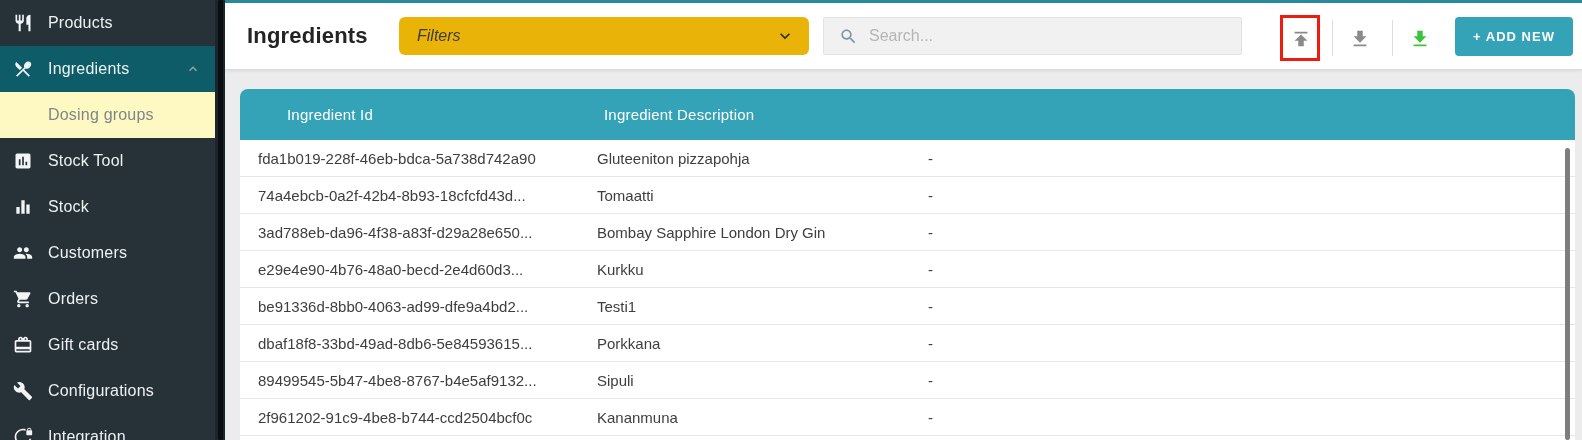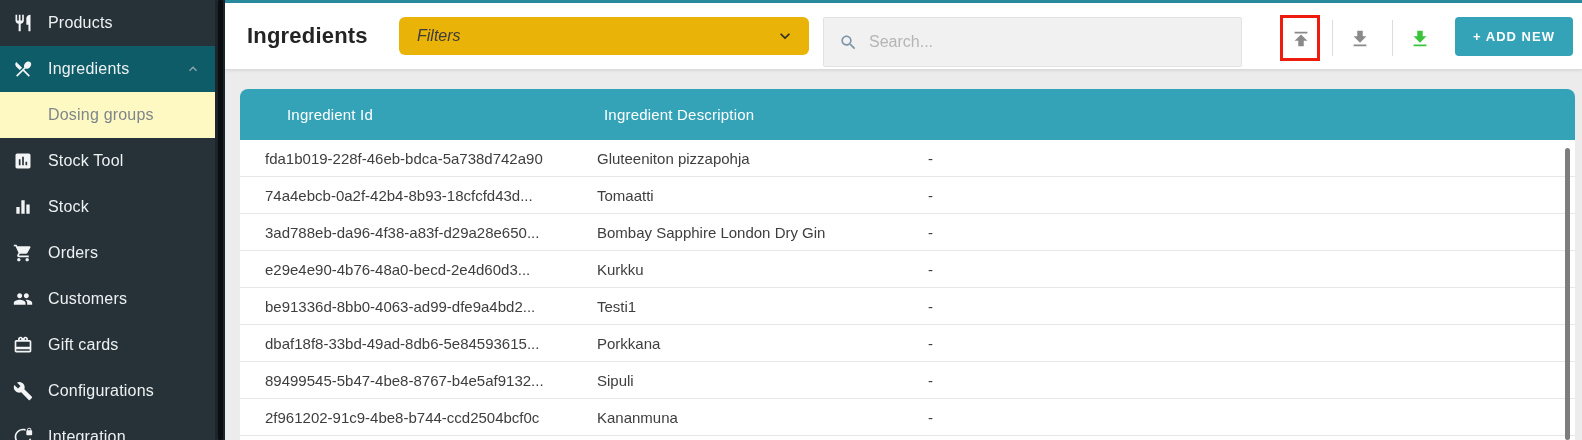--- a/index.html
+++ b/index.html
@@ -34,21 +34,21 @@
   .page-title { position:absolute; left:22px; top:20px; font-size:22px; font-weight:600;
                 color:#242424; letter-spacing:.2px; }
 
   .filters-box { position:absolute; left:174px; top:14px; width:410px; height:38px;
                  background:#eab308; border-radius:6px; display:flex; align-items:center;
                  cursor:pointer;font-style:italic; }
   .filters-label { margin-left:18px; font-size:16px; color:#3c3c3c; }
   .filters-chevron { margin-left:auto; margin-right:14px; display:inline-flex; }
   .filters-chevron svg { width:20px; height:20px; fill:#2b2b2b; }
 
-  .search-box { position:absolute; left:598px; top:14px; width:419px; height:50px;
+  .search-box { position:absolute; left:598px; top:14px; width:419px; height:38px;
                 background:#f1f1f1; border:1px solid #e2e2e2; border-radius:2px;
                 display:flex; align-items:center; }
   .search-icon { margin-left:15px; display:inline-flex; }
   .search-icon svg { width:19px; height:19px; fill:#7e94a9; }
   .search-input { flex:1; margin-left:11px; border:none; outline:none; background:transparent;
                   font-size:16px; color:#555; font-family:"Liberation Sans", sans-serif; }
   .search-input::placeholder { color:#b5b5b5; }
 
   .icon-btn { position:absolute; top:21px; width:30px; height:30px; display:flex;
               align-items:center; justify-content:center; cursor:pointer; color:#8a8a8a; }
@@ -73,21 +73,21 @@
   .table { position:absolute; left:15px; top:89px; width:1335px; height:256px; }
   .thead { display:grid; grid-template-columns:342px 330px 1fr; height:51px;
            background:#34a3b8; border-radius:8px 8px 0 0; color:#fff; font-size:15px;
            font-weight:500; align-items:center; }
   .th { white-space:nowrap; overflow:hidden; letter-spacing:.2px; }
   .th1 { padding-left:47px; } .th2 { padding-left:25px; } .th3 { padding-left:22px; }
   .tbody { position:relative; background:#fff; height:300px; overflow:hidden; }
   .tr { display:grid; grid-template-columns:342px 330px 1fr; height:37px;
         align-items:center; border-bottom:1px solid #e7e7e7; background:#fff; cursor:pointer; }
   .td { font-size:15px; color:#3e3e3e; white-space:nowrap; overflow:hidden; }
-  .td1 { padding-left:25px; } .td2 { padding-left:15px; } .td3 { padding-left:16px; }
+  .td1 { padding-left:18px; } .td2 { padding-left:15px; } .td3 { padding-left:16px; }
   .v-scroll-thumb { position:absolute; right:5px; top:8px; width:5px; height:292px;
                     background:#7d7d7d; border-radius:3px; }
 </style>
 </head>
 <body>
 
 <div id="app">
 
   <aside class="sidebar">
     <nav class="nav">
@@ -133,33 +133,33 @@
           <svg viewBox="0 0 24 24">
               <path d="M10 20h4V4h-4v16zm-6 0h4v-8H4v8zm12 0h4V9h-4v11z"></path>
             </svg>
         </span>
         <span class="s-label">Stock</span>
       </div>
 
       <div class="s-item">
         <span class="s-icon">
           <svg viewBox="0 0 24 24">
+              <path d="M16 11c1.66 0 2.99-1.34 2.99-3S17.66 5 16 5c-1.66 0-3 1.34-3 3s1.34 3 3 3zm-8 0c1.66 0 2.99-1.34 2.99-3S9.66 5 8 5C6.34 5 5 6.34 5 8s1.34 3 3 3zm0 2c-2.33 0-7 1.17-7 3.5V19h14v-2.5c0-2.33-4.67-3.5-7-3.5zm8 0c-.29 0-.62.02-.97.05 1.16.84 1.97 1.97 1.97 3.45V19h6v-2.5c0-2.33-4.67-3.5-7-3.5z"></path>
+            </svg>
+        </span>
+        <span class="s-label">Customers</span>
+      </div>
+
+      <div class="s-item">
+        <span class="s-icon">
+          <svg viewBox="0 0 24 24">
               <path d="M7 18c-1.1 0-1.99.9-1.99 2S5.9 22 7 22s2-.9 2-2-.9-2-2-2zM1 2v2h2l3.6 7.59-1.35 2.45c-.16.28-.25.61-.25.96 0 1.1.9 2 2 2h12v-2H7.42c-.14 0-.25-.11-.25-.25l.03-.12.9-1.63h7.45c.75 0 1.41-.41 1.75-1.03l3.58-6.49c.08-.14.12-.31.12-.48 0-.55-.45-1-1-1H5.21l-.94-2H1zm16 16c-1.1 0-1.99.9-1.99 2s.89 2 1.99 2 2-.9 2-2-.9-2-2-2z"></path>
             </svg>
         </span>
         <span class="s-label">Orders</span>
-      </div>
-
-      <div class="s-item">
-        <span class="s-icon">
-          <svg viewBox="0 0 24 24">
-              <path d="M16 11c1.66 0 2.99-1.34 2.99-3S17.66 5 16 5c-1.66 0-3 1.34-3 3s1.34 3 3 3zm-8 0c1.66 0 2.99-1.34 2.99-3S9.66 5 8 5C6.34 5 5 6.34 5 8s1.34 3 3 3zm0 2c-2.33 0-7 1.17-7 3.5V19h14v-2.5c0-2.33-4.67-3.5-7-3.5zm8 0c-.29 0-.62.02-.97.05 1.16.84 1.97 1.97 1.97 3.45V19h6v-2.5c0-2.33-4.67-3.5-7-3.5z"></path>
-            </svg>
-        </span>
-        <span class="s-label">Customers</span>
       </div>
 
       <div class="s-item">
         <span class="s-icon">
           <svg viewBox="0 0 24 24">
               <path d="M20 6h-2.18c.11-.31.18-.65.18-1 0-1.66-1.34-3-3-3-1.05 0-1.96.54-2.5 1.35l-.5.67-.5-.68C10.96 2.54 10.05 2 9 2 7.34 2 6 3.34 6 5c0 .35.07.69.18 1H4c-1.11 0-1.99.89-1.99 2L2 19c0 1.11.89 2 2 2h16c1.11 0 2-.89 2-2V8c0-1.11-.89-2-2-2zm-5-2c.55 0 1 .45 1 1s-.45 1-1 1-1-.45-1-1 .45-1 1-1zM9 4c.55 0 1 .45 1 1s-.45 1-1 1-1-.45-1-1 .45-1 1-1zm11 15H4v-2h16v2zm0-5H4V8h16v6z"></path>
             </svg>
         </span>
         <span class="s-label">Gift cards</span>
       </div>

